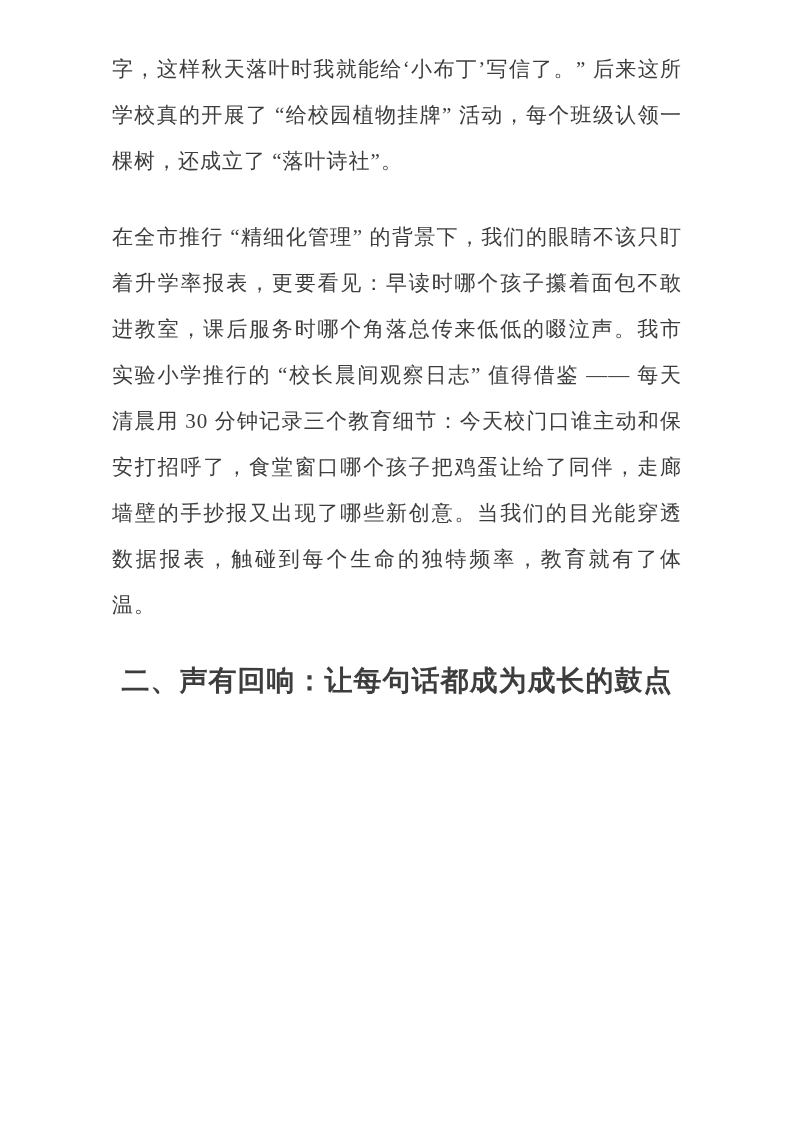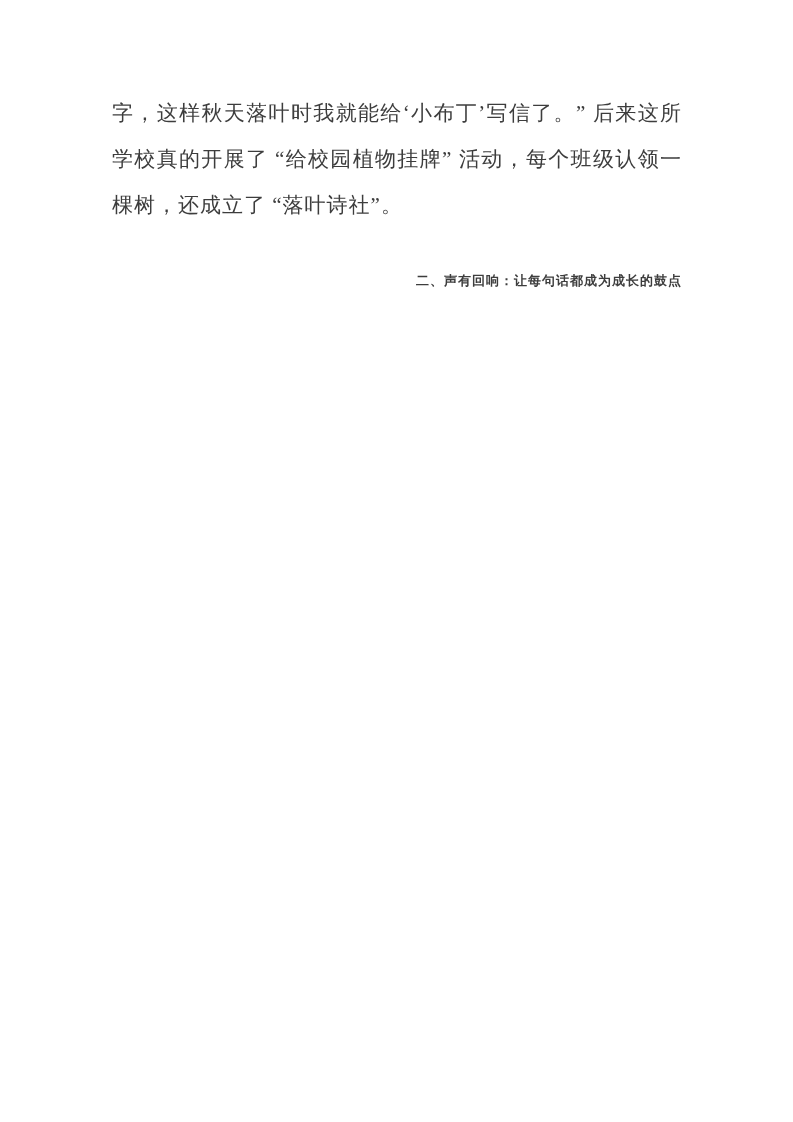--- a/index.html
+++ b/index.html
@@ -11,43 +11,44 @@
     height: 1122px;
     background: #ffffff;
     overflow: hidden;
     font-family: "Liberation Serif", "DejaVu Serif", serif;
   }
   .page {
     position: absolute;
     left: 112px;
     top: 0;
     width: 570px;
-    padding-top: 90px;
+    padding-top: 46px;
     color: #3d3d3d;
   }
   .body-para {
     margin: 0 0 30px 0;
     font-size: 21px;
     line-height: 46px;
     letter-spacing: 1px;
     text-align: justify;
     text-justify: inter-character;
     font-weight: 400;
   }
   .section-heading {
     margin: 14px 0 32px 0;
-    font-size: 13px;
+    font-size: 28px;
     line-height: 46px;
     letter-spacing: 1px;
     font-weight: 700;
-    text-align: right;
+    text-align: center;
   }
 </style>
 </head>
 <body>
 
 <div class="page">
   <p class="body-para">字，这样秋天落叶时我就能给‘小布丁’写信了。” 后来这所学校真的开展了 “给校园植物挂牌” 活动，每个班级认领一棵树，还成立了 “落叶诗社”。</p>
 
+  <p class="body-para">在全市推行 “精细化管理” 的背景下，我们的眼睛不该只盯着升学率报表，更要看见：早读时哪个孩子攥着面包不敢进教室，课后服务时哪个角落总传来低低的啜泣声。我市实验小学推行的 “校长晨间观察日志” 值得借鉴 —— 每天清晨用 30 分钟记录三个教育细节：今天校门口谁主动和保安打招呼了，食堂窗口哪个孩子把鸡蛋让给了同伴，走廊墙壁的手抄报又出现了哪些新创意。当我们的目光能穿透数据报表，触碰到每个生命的独特频率，教育就有了体温。</p>
 
   <h2 class="section-heading">二、声有回响：让每句话都成为成长的鼓点</h2>
 
 </div>
 
 </body></html>

